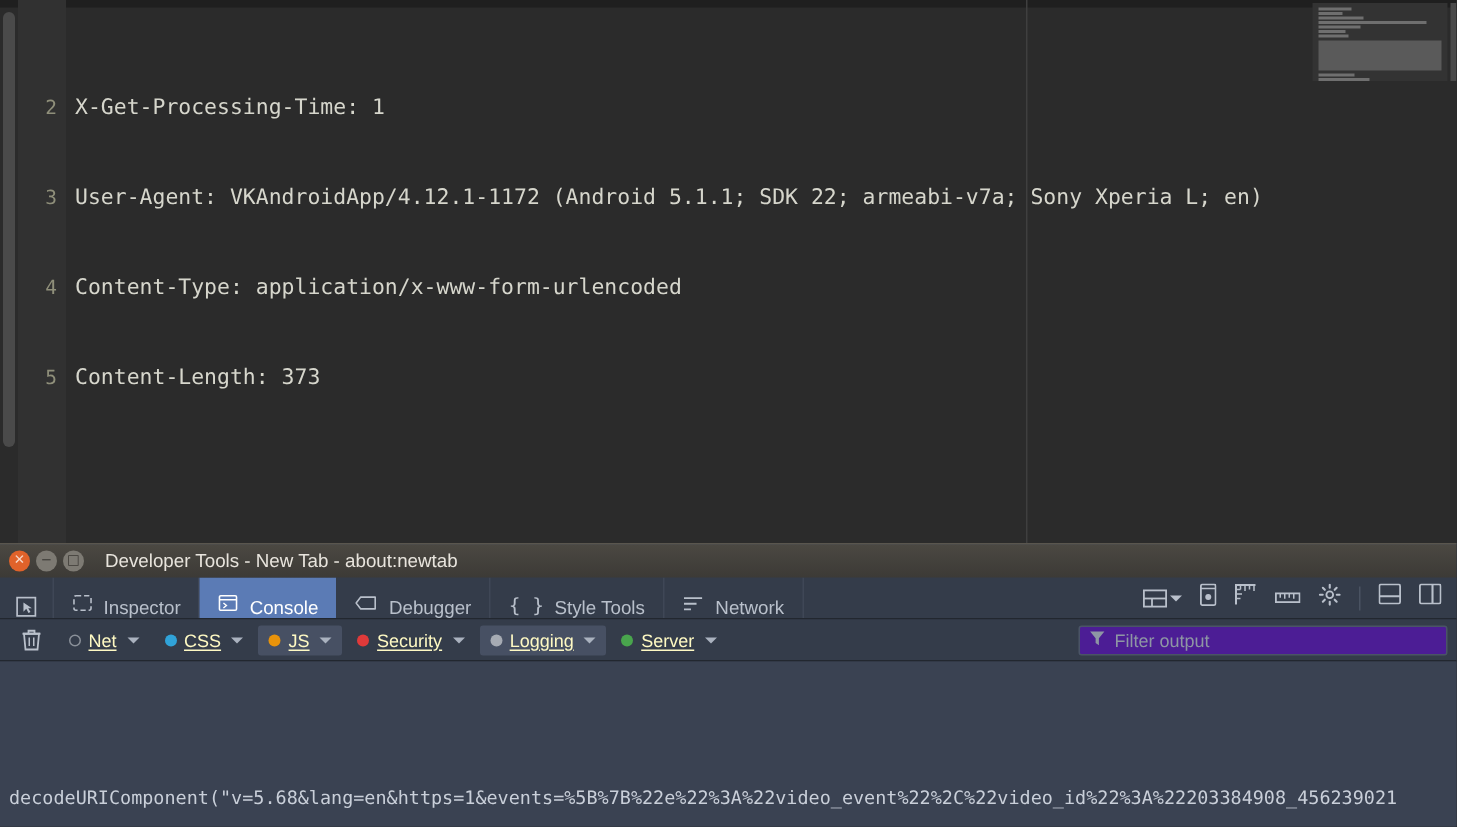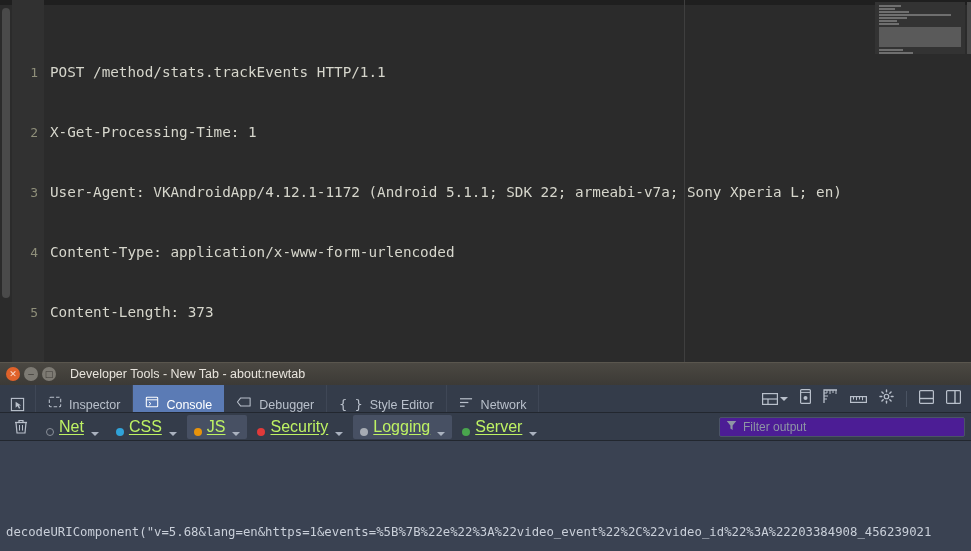--- a/index.html
+++ b/index.html
@@ -114,23 +114,23 @@
   .dt-icons { display: flex; align-items: center; gap: 12px; padding: 0 10px; }
 
   #dt-filterbar {
     height: 28px;
     background: #343c4a;
     display: flex; align-items: center;
     gap: 3px; padding: 0 6px;
     border-bottom: 1px solid #22272f;
   }
   .filt {
-    display: flex; align-items: flex-end; gap: 5px;
+    display: flex; align-items: center; gap: 5px;
     padding: 3px 7px; border-radius: 2px;
-    color: #bef264; font-size: 16px;
+    color: #fef9c3; font-size: 12px;
     font-family: "Liberation Sans", sans-serif;
   }
   .filt.on { background: #475063; }
   .filt .dot { width: 8px; height: 8px; border-radius: 50%; display:inline-block; }
   .filt .lbl { text-decoration: underline; text-underline-offset: 2px; }
   .filt .caret {
     width:0;height:0;border-left:4px solid transparent;border-right:4px solid transparent;
     border-top:4px solid #aab2bf; margin-left:2px;
   }
   #trash-btn { padding: 0 8px; display:flex; align-items:center; }
@@ -162,21 +162,20 @@
 <body>
 
 <div id="editor-pane">
   <div id="editor-top-shadow"></div>
   <div id="gutter"></div>
   <div id="vline"></div>
   <div id="editor-left-scrollbar"></div>
 
   <div id="code-area">
 
-    <div class="code-line"><span class="ln">1</span><span class="ctext">POST /method/stats.trackEvents HTTP/1.1</span></div>
     <div class="code-line"><span class="ln">2</span><span class="ctext">X-Get-Processing-Time: 1</span></div>
     <div class="code-line"><span class="ln">3</span><span class="ctext">User-Agent: VKAndroidApp/4.12.1-1172 (Android 5.1.1; SDK 22; armeabi-v7a; Sony Xperia L; en)</span></div>
     <div class="code-line"><span class="ln">4</span><span class="ctext">Content-Type: application/x-www-form-urlencoded</span></div>
     <div class="code-line"><span class="ln">5</span><span class="ctext">Content-Length: 373</span></div>
     
     
     
     
     
 
@@ -249,21 +248,21 @@
 
     <div class="dt-tool">
       <span><svg width="16" height="14" viewBox="0 0 18 16">
             <path d="M1.5 8 L5 3.5 L16 3.5 L16 12.5 L5 12.5 Z" fill="none" stroke="#b9c0cb" stroke-width="1.2" stroke-linejoin="round"></path>
           </svg></span>
       <span>Debugger</span>
     </div>
 
     <div class="dt-tool">
       <span style="color:#b9c0cb;font-family:'DejaVu Sans Mono',monospace;font-size:13px;">{ }</span>
-      <span>Style Editor</span>
+      <span>Style Tools</span>
     </div>
 
     <div class="dt-tool">
       <span><svg width="15" height="13" viewBox="0 0 16 14">
             <line x1="1" y1="3" x2="14" y2="3" stroke="#b9c0cb" stroke-width="1.3"></line>
             <line x1="1" y1="7" x2="10" y2="7" stroke="#b9c0cb" stroke-width="1.3"></line>
             <line x1="1" y1="11" x2="6" y2="11" stroke="#b9c0cb" stroke-width="1.3"></line>
           </svg></span>
       <span>Network</span>
     </div>

